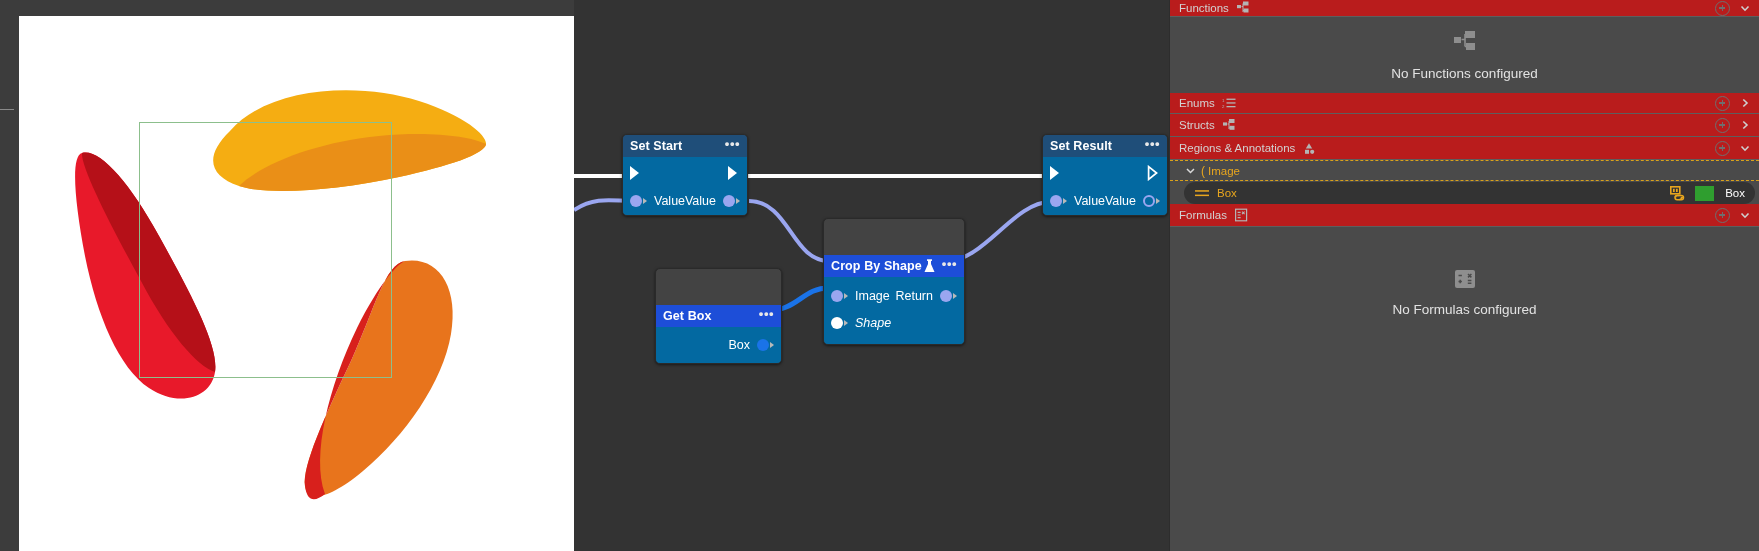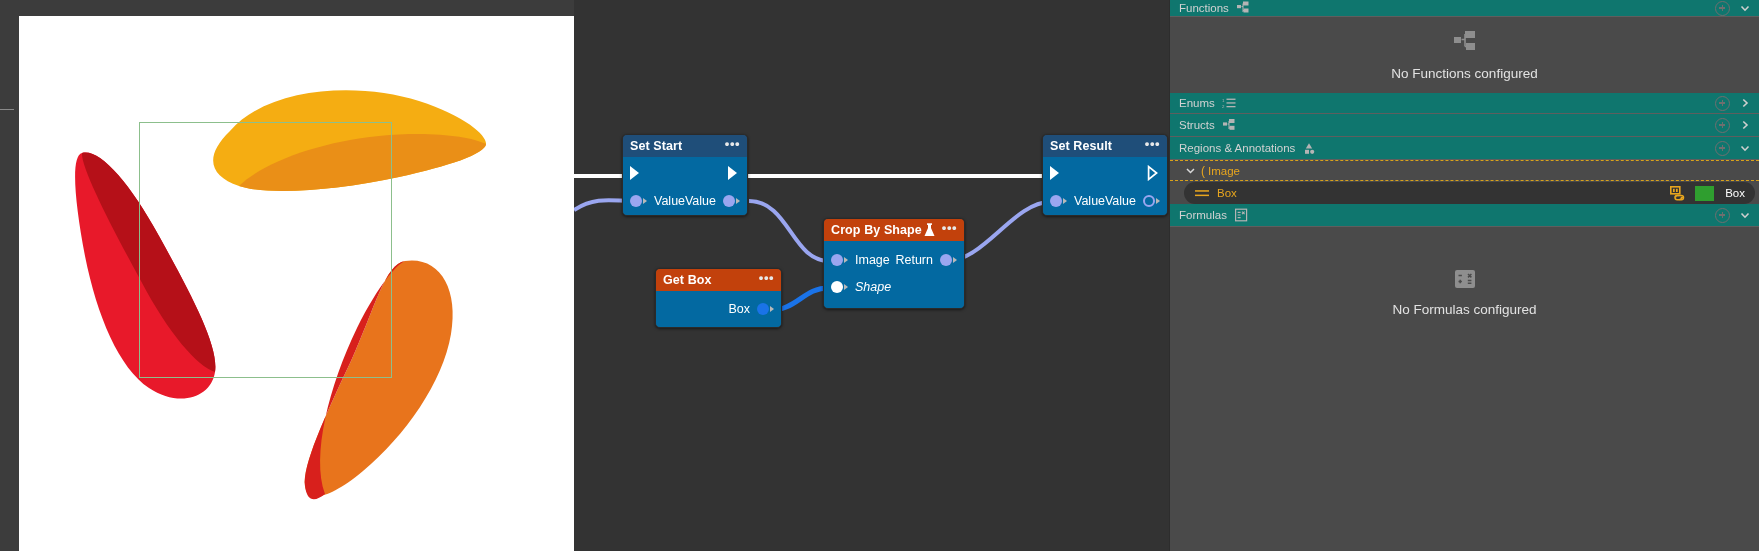--- a/index.html
+++ b/index.html
@@ -57,21 +57,21 @@
   }
   .node-head {
     height: 22px;
     display: flex; align-items: center;
     padding: 0 7px;
     font-size: 12.5px; font-weight: bold;
     letter-spacing: .1px;
     color: #ffffff;
   }
   .node-head.blue  { background: #1f4e79; }
-  .node-head.green { background: #c2410c; }
+  .node-head.green { background: #1d4ed8; margin-top: 36px; }
   .node-head .spacer { flex: 1 1 auto; }
   .dots {
     letter-spacing: .5px; font-size: 13px; line-height: 10px;
     color: #e8e8e8; font-weight: bold; padding-bottom: 4px;
     cursor: pointer;
   }
   .flask-ico { width: 13px; height: 15px; margin-right: 6px; }
   .node-body { position: relative; background: #0369a1; }
 
   .exec-row { position: relative; height: 30px; }
@@ -112,21 +112,21 @@
     background: #4a4a4a;
     border-left: 1px solid #2d2d2d;
     height: 551px;
     overflow: hidden;
   }
   .sec-head {
     position: relative;
     height: 23px;
     display: flex; align-items: center;
     padding: 0 8px 0 9px;
-    background: #0f766e;
+    background: #b91c1c;
     border-bottom: 1px solid #5e5e5e;
     font-size: 11.5px;
     color: #d2d2d2;
   }
   .sec-title { margin-right: 7px; white-space: nowrap; }
   .sec-ico { width: 14px; height: 14px; flex: 0 0 14px; }
   .sec-head .grow { flex: 1 1 auto; }
   .plus-btn {
     width: 15px; height: 15px; border-radius: 50%;
     border: 1.5px solid #6f6f6f;

